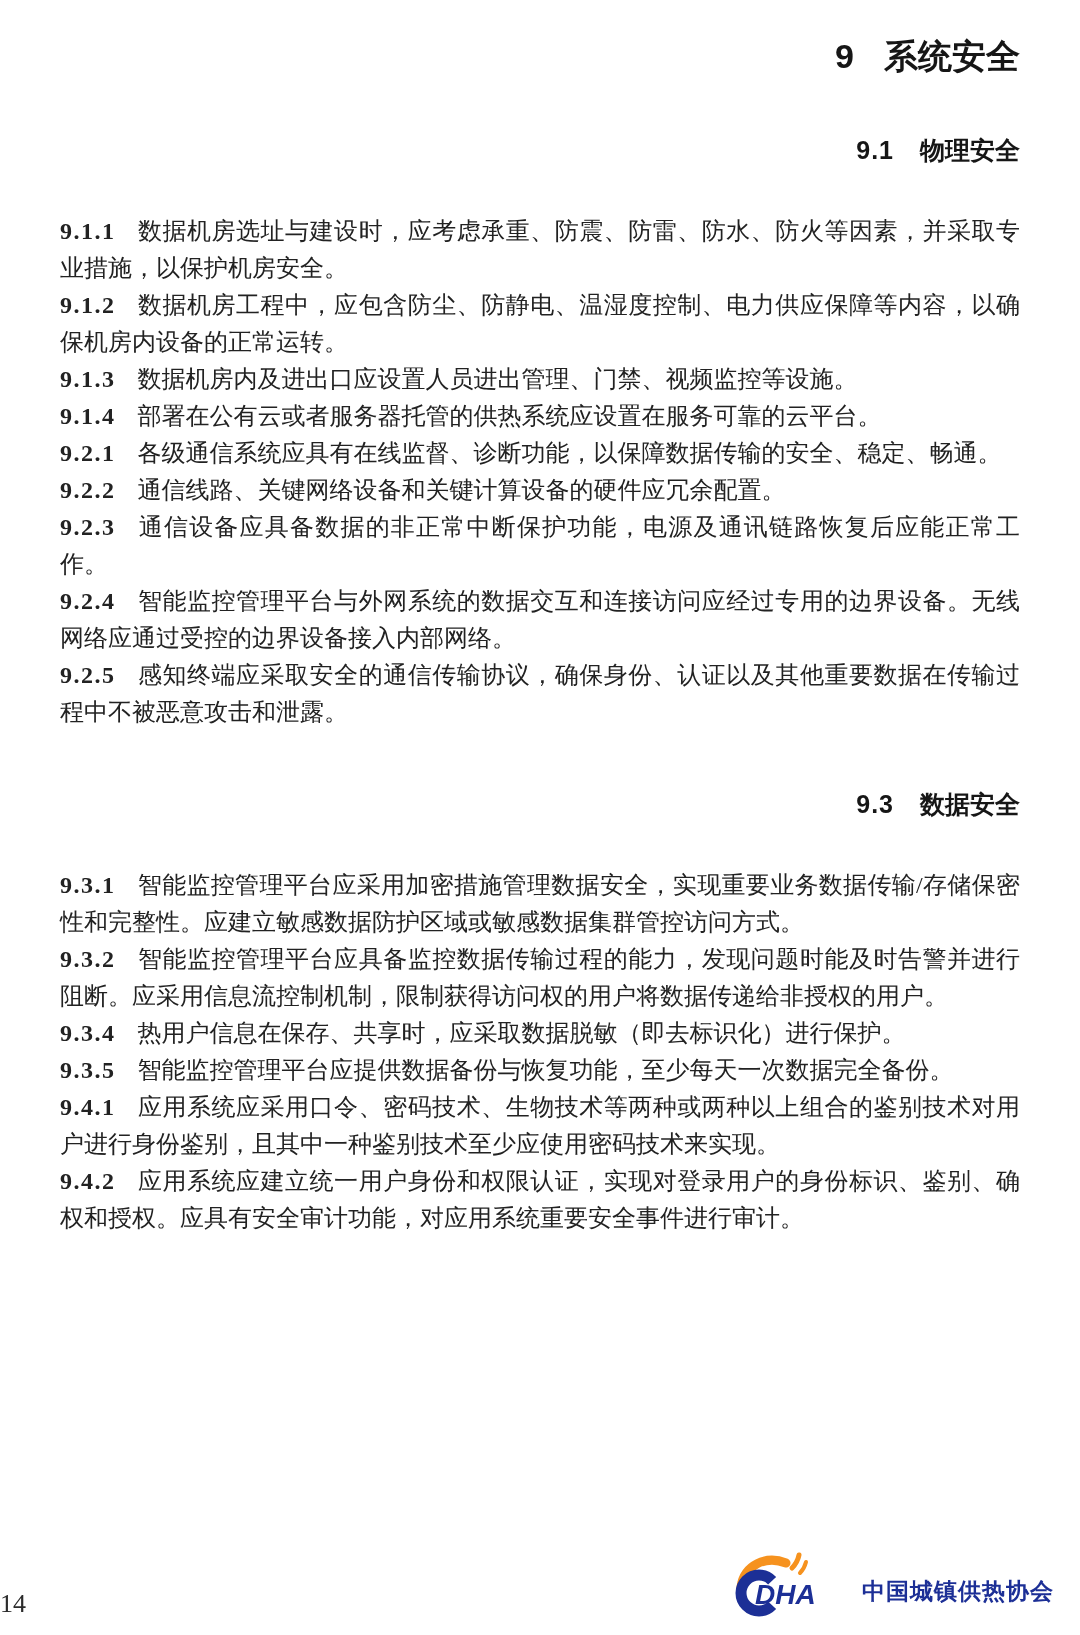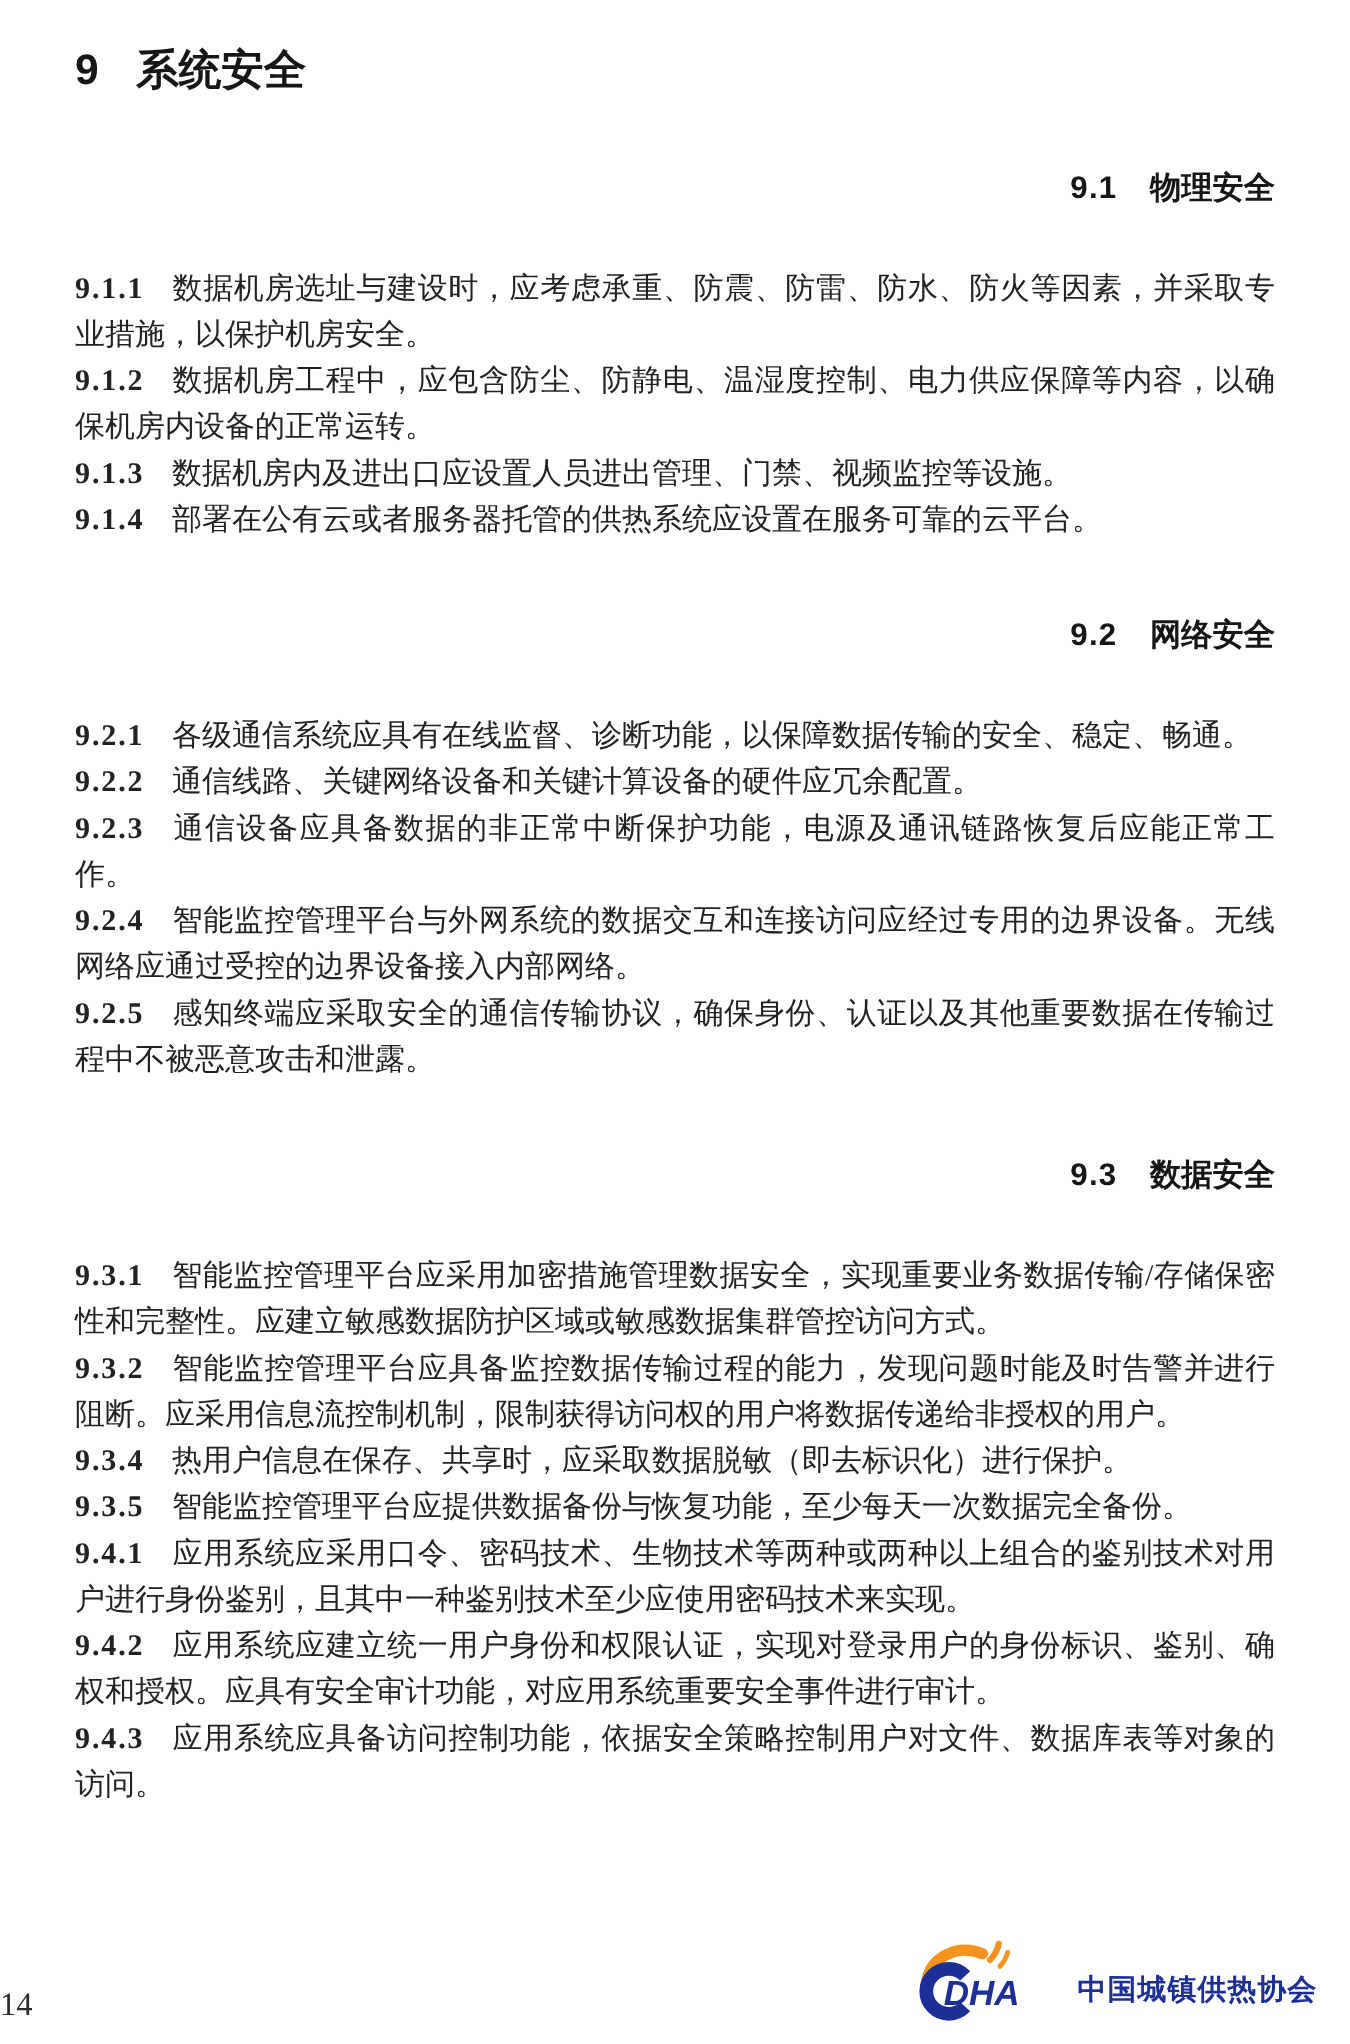--- a/index.html
+++ b/index.html
@@ -15,21 +15,21 @@
     font-family: "Liberation Serif", "DejaVu Serif", serif;
     color: #1e1e1e;
   }
   .page {
     box-sizing: border-box;
     width: 1080px;
     padding: 25px 60px 0 60px;
   }
   .doc-title {
     margin: 10px 0 0 0;
-    text-align: left;
+    text-align: right;
     font-family: "Liberation Sans", "DejaVu Sans", sans-serif;
     font-weight: bold;
     font-size: 34px;
     line-height: 42px;
     color: #161616;
   }
   .doc-title .chapter-num { margin-right: 30px; }
   .sec-title {
     margin: 58px 0 48px 0;
     text-align: right;
@@ -100,23 +100,20 @@
   <p class="clause">
     <span class="cnum">9.1.2</span><span>数据机房工程中，应包含防尘、防静电、温湿度控制、电力供应保障等内容，以确保机房内设备的正常运转。</span>
   </p>
   <p class="clause">
     <span class="cnum">9.1.3</span><span>数据机房内及进出口应设置人员进出管理、门禁、视频监控等设施。</span>
   </p>
   <p class="clause">
     <span class="cnum">9.1.4</span><span>部署在公有云或者服务器托管的供热系统应设置在服务可靠的云平台。</span>
   </p>
 
-  <h2 class="sec-title">
-    <span class="sec-num">9.2</span><span>网络安全</span>
-  </h2>
   <p class="clause">
     <span class="cnum">9.2.1</span><span>各级通信系统应具有在线监督、诊断功能，以保障数据传输的安全、稳定、畅通。</span>
   </p>
   <p class="clause">
     <span class="cnum">9.2.2</span><span>通信线路、关键网络设备和关键计算设备的硬件应冗余配置。</span>
   </p>
   <p class="clause">
     <span class="cnum">9.2.3</span><span>通信设备应具备数据的非正常中断保护功能，电源及通讯链路恢复后应能正常工作。</span>
   </p>
   <p class="clause">
@@ -141,23 +138,20 @@
   <p class="clause">
     <span class="cnum">9.3.5</span><span>智能监控管理平台应提供数据备份与恢复功能，至少每天一次数据完全备份。</span>
   </p>
 
   <p class="clause">
     <span class="cnum">9.4.1</span><span>应用系统应采用口令、密码技术、生物技术等两种或两种以上组合的鉴别技术对用户进行身份鉴别，且其中一种鉴别技术至少应使用密码技术来实现。</span>
   </p>
   <p class="clause">
     <span class="cnum">9.4.2</span><span>应用系统应建立统一用户身份和权限认证，实现对登录用户的身份标识、鉴别、确权和授权。应具有安全审计功能，对应用系统重要安全事件进行审计。</span>
   </p>
-  <p class="clause">
-    <span class="cnum">9.4.3</span><span>应用系统应具备访问控制功能，依据安全策略控制用户对文件、数据库表等对象的访问。</span>
-  </p>
 
 </div>
 
 <div class="footer-pagenum">14</div>
 
 <div class="assoc-logo">
   <svg width="118" height="66" viewBox="0 0 118 66" aria-hidden="true">
 
     <path d="M7 36 C 10 14, 32 4, 52 12" fill="none" stroke="#f6921e" stroke-width="9" stroke-linecap="round"></path>
     <path d="M58 17 C 62 13, 64 9, 65 4" fill="none" stroke="#f6921e" stroke-width="5" stroke-linecap="round"></path>

